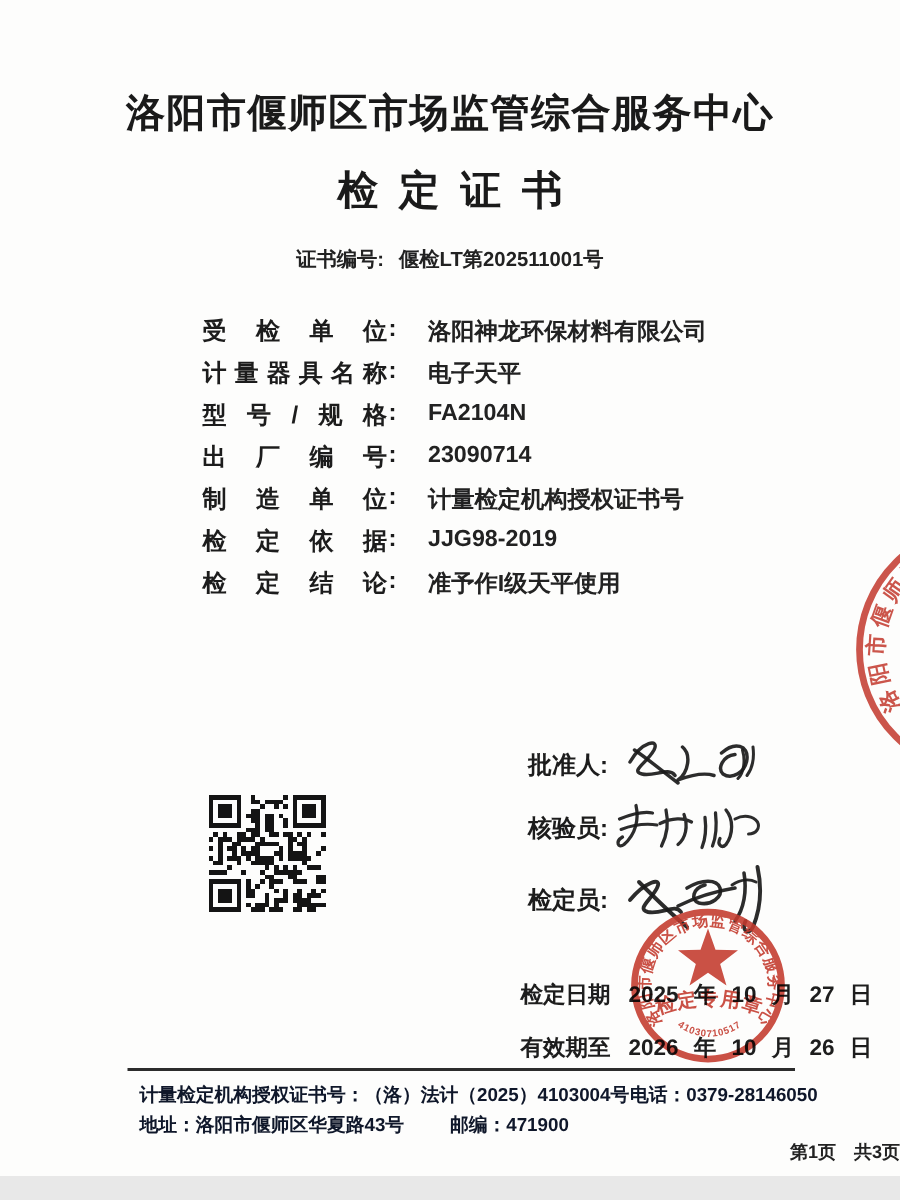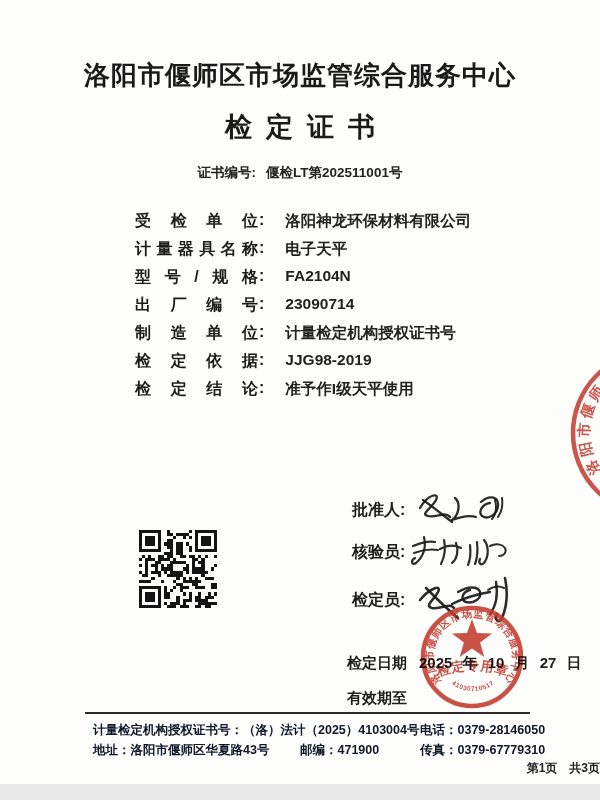--- a/index.html
+++ b/index.html
@@ -125,20 +125,21 @@
   <div class="sig-label sig-1">批准人:</div>
   <div class="sig-label sig-2">核验员:</div>
   <div class="sig-label sig-3">检定员:</div>
 
   <div class="date-row date-1">
     <span>检定日期</span>
     <span class="d-val">2025 年 10 月 27 日</span>
   </div>
   <div class="date-row date-2">
     <span>有效期至</span>
+    <span class="d-val">2026 年 10 月 26 日</span>
   </div>
 
   <svg class="qr" id="qr" width="84" height="78" viewBox="0 0 25 25" shape-rendering="crispEdges">
       <rect x="9" y="0" width="1" height="1" fill="#141414"></rect>
       <rect x="16" y="0" width="1" height="1" fill="#141414"></rect>
       <rect x="9" y="1" width="1" height="1" fill="#141414"></rect>
       <rect x="10" y="1" width="1" height="1" fill="#141414"></rect>
       <rect x="12" y="1" width="1" height="1" fill="#141414"></rect>
       <rect x="13" y="1" width="1" height="1" fill="#141414"></rect>
       <rect x="14" y="1" width="1" height="1" fill="#141414"></rect>
@@ -346,21 +347,20 @@
       <rect x="0" y="18" width="7" height="7" fill="#141414"></rect>
       <rect x="1" y="19" width="5" height="5" fill="#fdfdfc"></rect>
       <rect x="2" y="20" width="3" height="3" fill="#141414"></rect>
     </svg>
 
   <div class="footer">
     <span class="fa-auth">计量检定机构授权证书号：（洛）法计（2025）4103004号</span>
     <span class="fa-tel">电话：0379-28146050</span>
     <span class="fa-addr">地址：洛阳市偃师区华夏路43号</span>
     <span class="fa-zip">邮编：471900</span>
-    <span class="fa-fax">传真：0379-67779310</span>
   </div>
 
   <div class="page-num">第1页　共3页</div>
 
   <svg class="overlay" width="600" height="800" viewBox="0 0 600 800">
     <defs>
       <path id="ringPathMain" d="M 442.2,682.6 A 40,40 0 1 1 503.8,682.6"></path>
       <path id="innerPathMain" d="M 437,677 A 95,95 0 0 1 509,677"></path>
       <path id="codePathMain" d="M 448,681 A 36,36 0 0 0 498,681"></path>
       <path id="ringPathEdge" d="M 604.2,475.2 A 66,66 0 1 1 705.8,475.2"></path>

